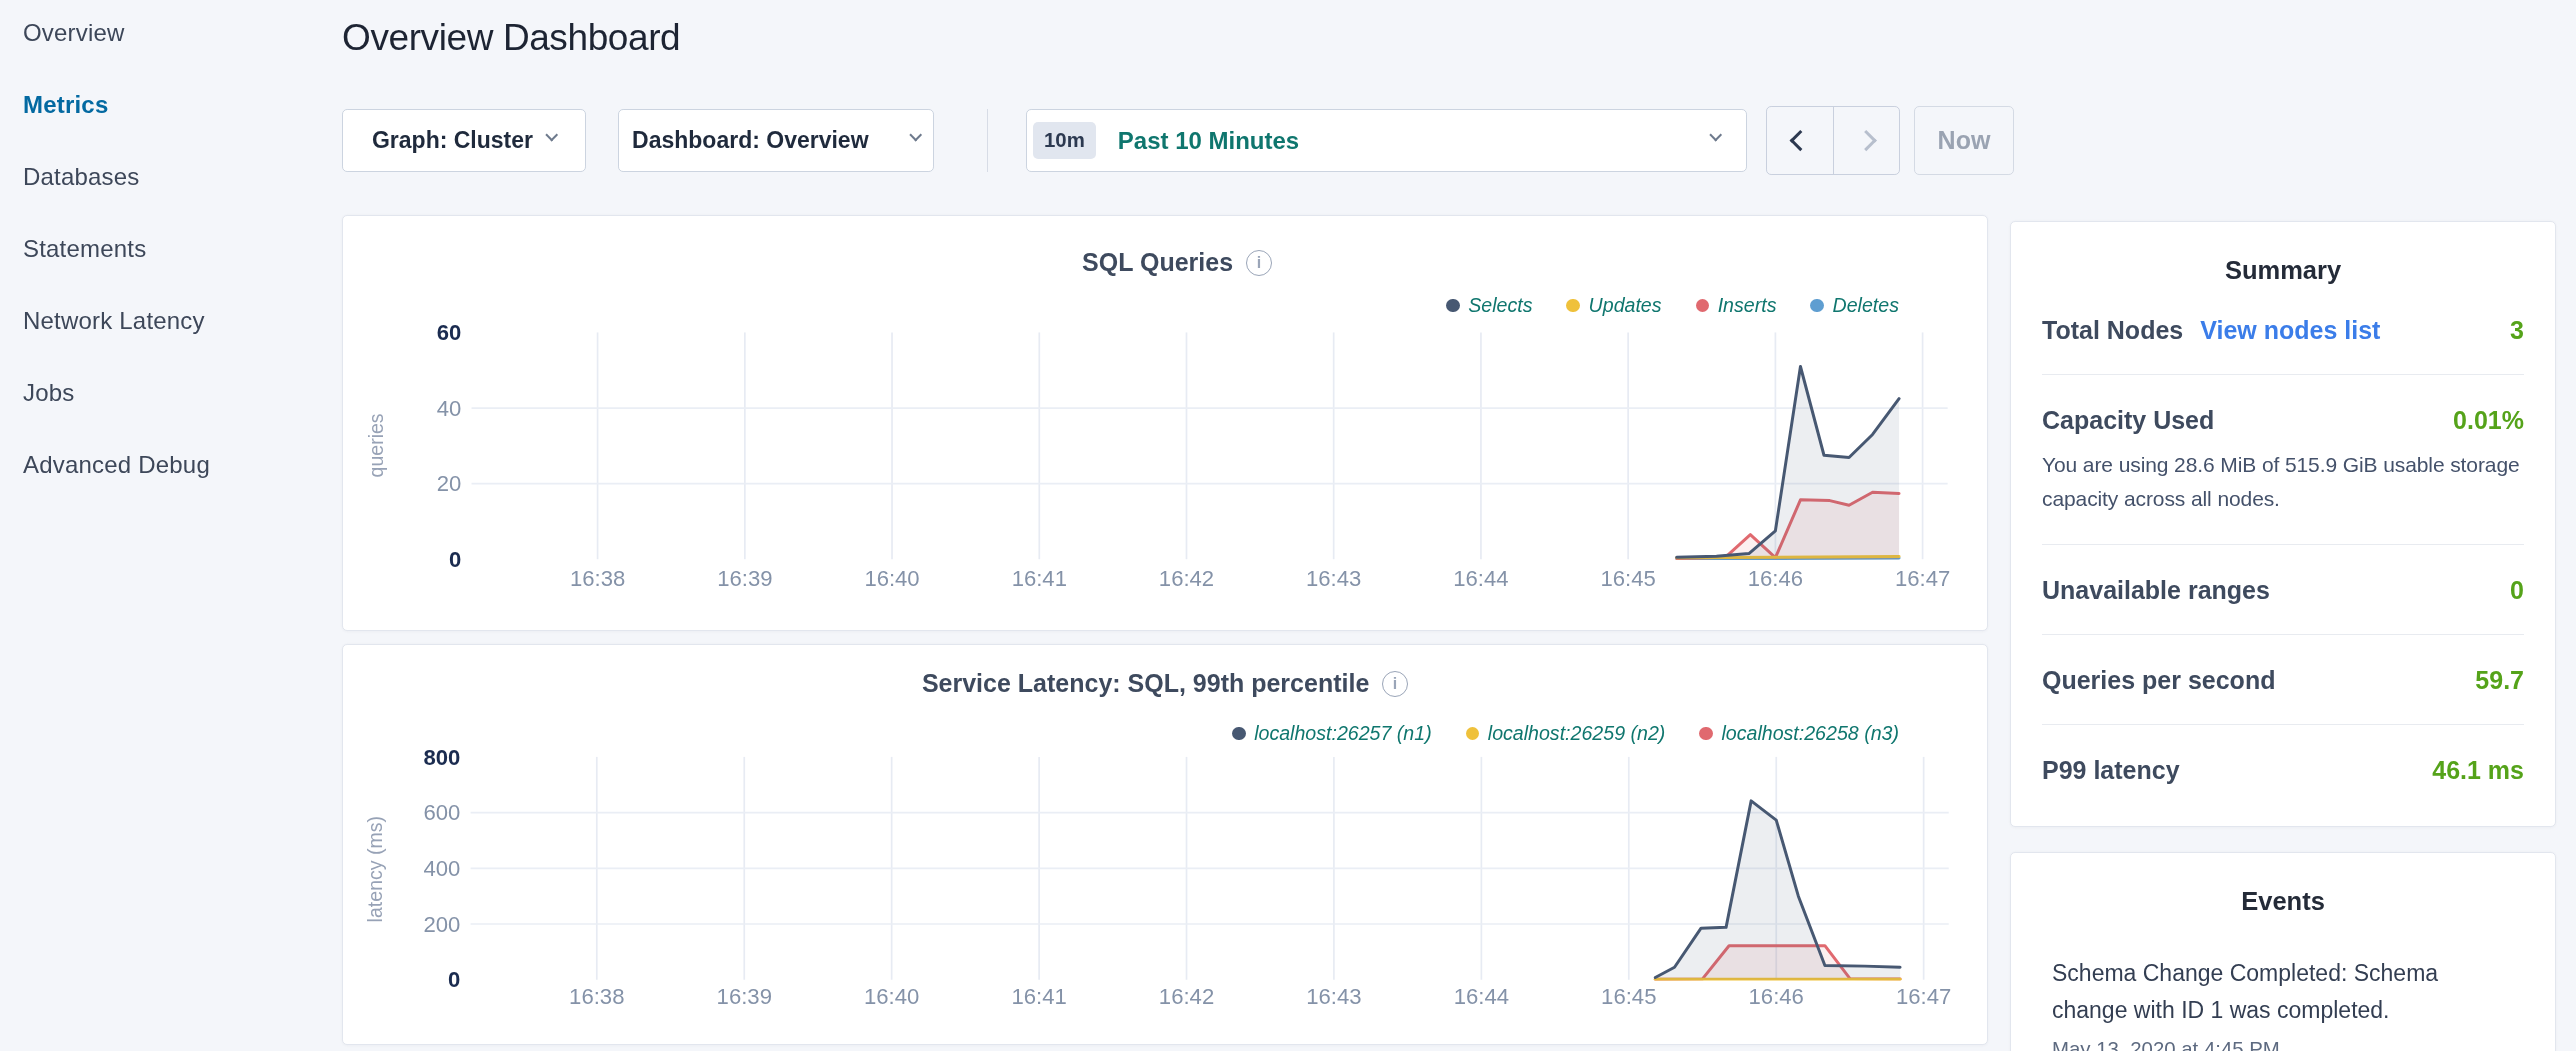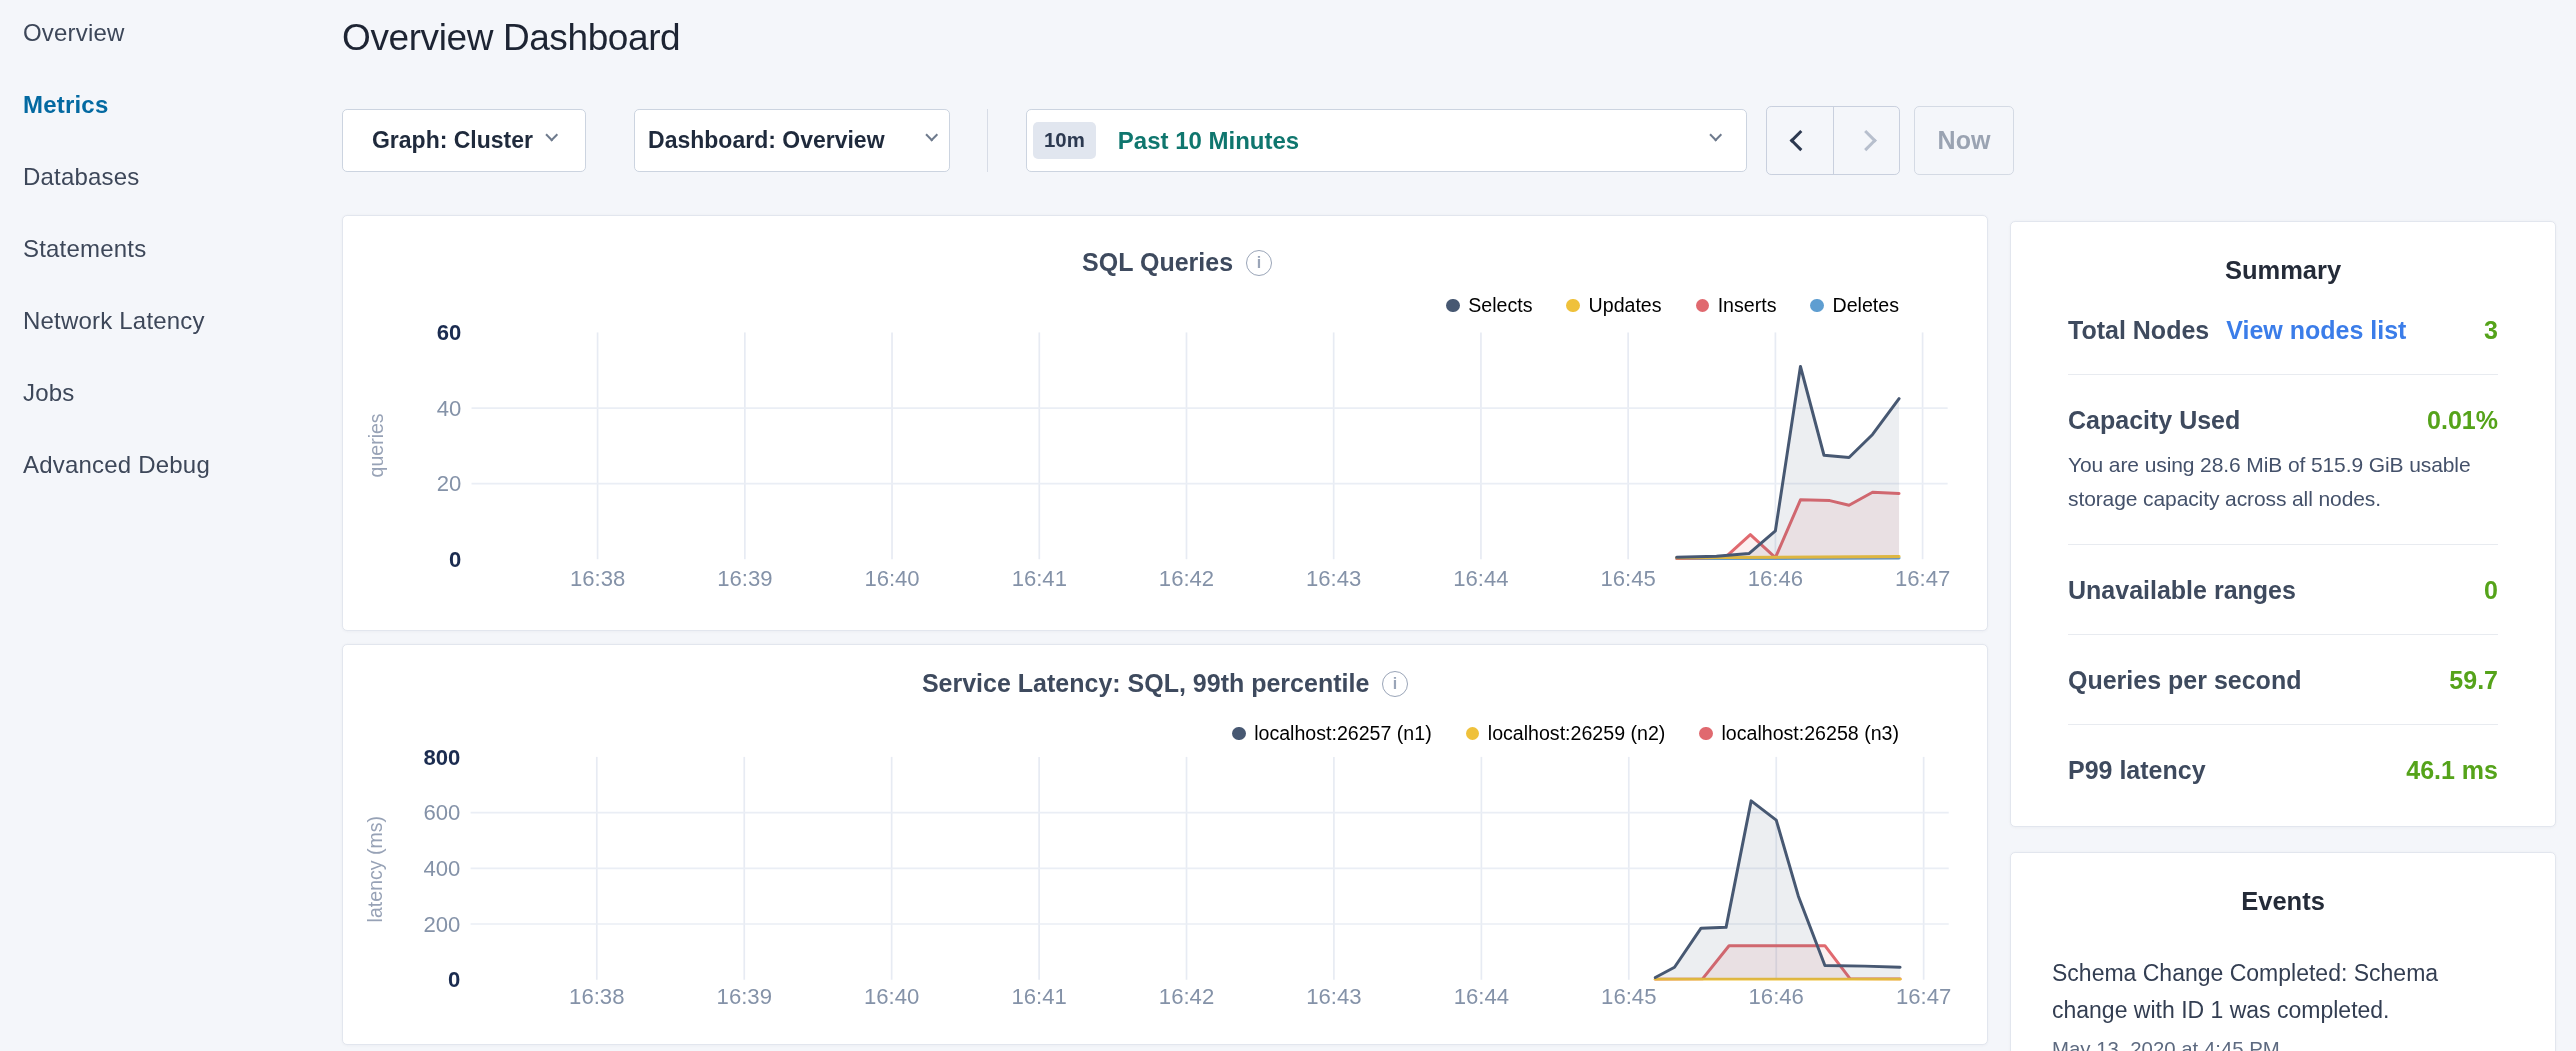--- a/index.html
+++ b/index.html
@@ -42,28 +42,28 @@
   .chart-card-1 .chart-title-row { margin-top:32px;padding-left:24px; }
   .chart-card-2 .chart-title-row { margin-top:24px; }
   .chart-title { font-size:25px; font-weight:700; color:#3e4a5e; }
   .info-icon { width:26px; height:26px; border:1.7px solid #9aa5b8; border-radius:50%; color:#9aa5b8;
                font-size:16px; font-weight:700; display:flex; align-items:center; justify-content:center; cursor:pointer; }
   .legend { position:absolute; right:88px; display:flex; gap:34px; align-items:center; }
   .chart-card-1 .legend { top:78px; }
   .chart-card-2 .legend { top:77px; }
   .legend-item { display:flex; align-items:center; gap:8.5px; }
   .legend-dot { width:13.6px; height:13.6px; border-radius:50%; }
-  .legend-label { font-size:19.6px; color:#000000; }
+  .legend-label { font-size:19.6px; color:#0f766e;font-style:italic; }
   svg.plot { position:absolute; left:0; }
   .chart-card-1 svg.plot { top:102px; }
   .chart-card-2 svg.plot { top:94px; }
   svg.plot text { font-family:"Liberation Sans", sans-serif; }
 
   
-  .summary-card { left:2010px; top:221px; width:546px; height:606px; padding:0 57px; }
+  .summary-card { left:2010px; top:221px; width:546px; height:606px; padding:0 31px; }
   .events-card  { left:2010px; top:852px; width:546px; height:357px; padding:0 41px; }
   .panel-title { text-align:center; font-size:25.5px; font-weight:700; color:#242b38; margin-top:34px; }
   .sum-row { display:flex; align-items:baseline; margin-top:31px; }
   .sum-row:first-of-type { margin-top:53px; }
   .sum-label { font-size:25px; font-weight:700; color:#3e4a5e; }
   .sum-link { font-size:25px; font-weight:700; margin-left:17px; cursor:pointer; }
   .sum-value { margin-left:auto; font-size:25px; font-weight:700; }
   .sum-desc { margin-top:13.6px; font-size:21px; line-height:1.58; color:#44516a; letter-spacing:-0.1px; }
   .hr { height:0.9px; background:#e8ebf0; margin-top:29px; }
   .event-text { margin-top:39px; font-size:23px; line-height:1.62; color:#333e52; max-width:408px; }
@@ -84,21 +84,21 @@
     <span class="nav-item">Advanced Debug</span>
   </nav>
 
   <h1 class="page-title">Overview Dashboard</h1>
 
   <div class="controls">
     <div class="ctl-btn" style="left:0; width:244px;">
       <span>Graph: Cluster</span>
       <span class="chev-down"></span>
     </div>
-    <div class="ctl-btn" style="left:292px; width:316px;gap:42px;">
+    <div class="ctl-btn" style="left:276px; width:316px;gap:42px;">
       <span>Dashboard: Overview</span>
       <span class="chev-down"></span>
     </div>
     <div class="ctl-divider"></div>
     <div class="timebox">
       <span class="time-badge">10m</span>
       <span class="time-label">Past 10 Minutes</span>
       <span class="chev-down"></span>
     </div>
     <div class="arrow-group">

